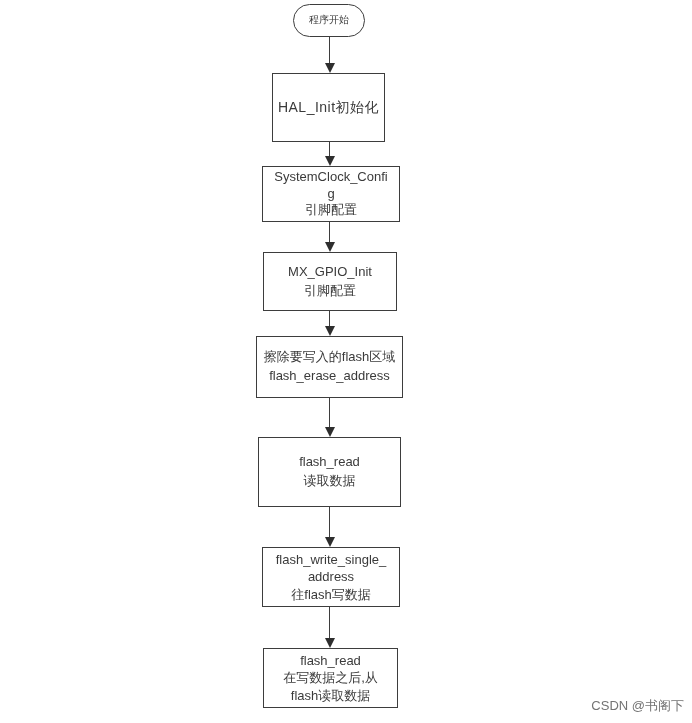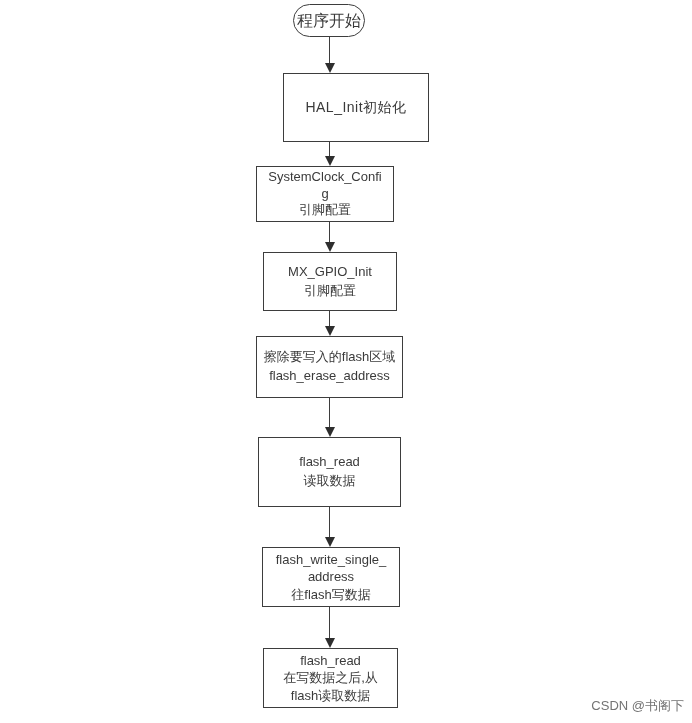--- a/index.html
+++ b/index.html
@@ -25,21 +25,21 @@
     flex-direction: column;
     align-items: center;
     justify-content: center;
     text-align: center;
     font-size: 13px;
     line-height: 1.45;
   }
   .node .line { display: block; white-space: nowrap; }
   .terminator {
     border-radius: 17px;
-    font-size: 16px;
+    font-size: 10px;
   }
   .big-label { font-size: 14px; letter-spacing: 0.5px; }
   .connector {
     position: absolute;
     left: 324px;
     width: 11px;
     display: flex;
     flex-direction: column;
     align-items: center;
   }
@@ -71,30 +71,30 @@
 
   <div class="node terminator" style="left:293px; top:4px; width:72px; height:33px;">
     <span class="line">程序开始</span>
   </div>
 
   <div class="connector" style="top:37px; height:36px;">
     <span class="shaft"></span>
     <span class="head"></span>
   </div>
 
-  <div class="node big-label" style="left:283px; top:73px; width:146px; height:69px;">
+  <div class="node big-label" style="left:272px; top:73px; width:113px; height:69px;">
     <span class="line">HAL_Init初始化</span>
   </div>
 
   <div class="connector" style="top:142px; height:24px;">
     <span class="shaft"></span>
     <span class="head"></span>
   </div>
 
-  <div class="node" style="left:256px; top:166px; width:138px; height:56px; line-height:1.3;">
+  <div class="node" style="left:262px; top:166px; width:138px; height:56px; line-height:1.3;">
     <span class="line">SystemClock_Confi</span>
     <span class="line">g</span>
     <span class="line">引脚配置</span>
   </div>
 
   <div class="connector" style="top:222px; height:30px;">
     <span class="shaft"></span>
     <span class="head"></span>
   </div>
 

